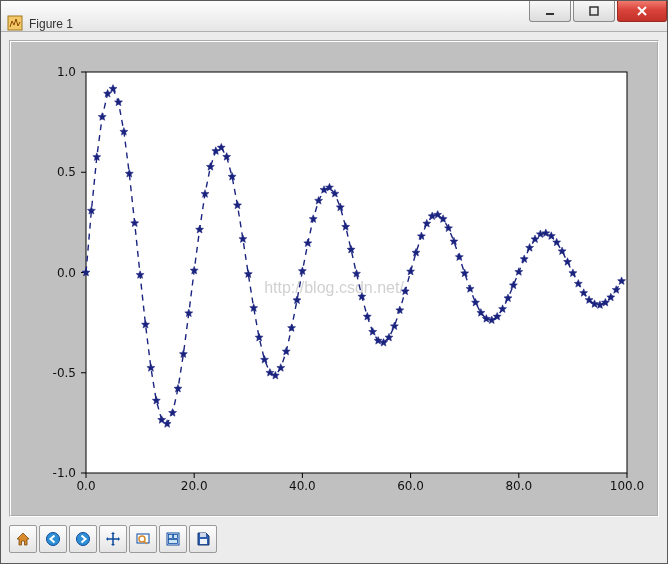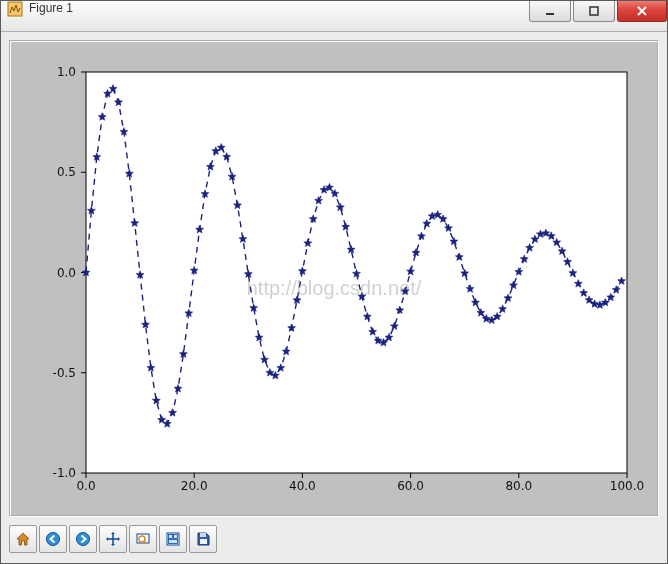--- a/index.html
+++ b/index.html
@@ -21,21 +21,21 @@
     flex-direction: column;
     background: #ececec;
   }
   
   .titlebar {
     height: 30px;
     flex: 0 0 30px;
     background: linear-gradient(#fdfdfd, #e6e6e6);
     border-bottom: 1px solid #b0b0b0;
     display: flex;
-    align-items: flex-start;
+    align-items: flex-end;
     padding-left: 6px;
     user-select: none;
   }
   .titlebar .app-icon {
     width: 16px; height: 16px;
     margin-right: 6px;
     display: flex; align-items: center; justify-content: center;
   }
   .titlebar .title-text {
     color: #333;
@@ -91,21 +91,21 @@
   .figure-panel svg {
     position: absolute;
     inset: 0;
   }
   .watermark {
     position: absolute;
     top: 52%;
     left: 50%;
     transform: translate(-50%, -50%);
     color: rgba(120,120,120,0.35);
-    font-size: 20px;
+    font-size: 16px;
     pointer-events: none;
   }
   
   .toolbar {
     flex: 0 0 32px;
     margin-top: 6px;
     display: flex;
     align-items: center;
     gap: 2px;
   }

